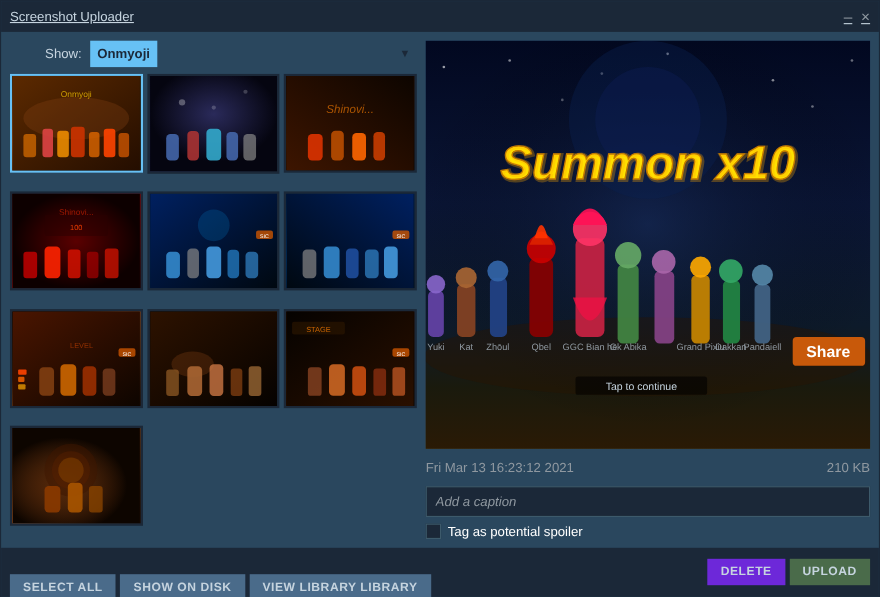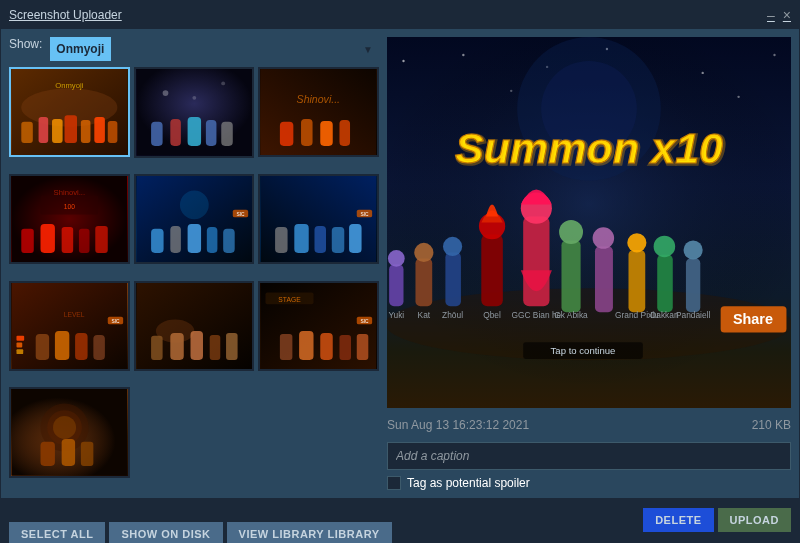--- a/index.html
+++ b/index.html
@@ -64,21 +64,23 @@
     .left-panel {
       width: 370px;
       display: flex;
       flex-direction: column;
       gap: 6px;
       flex-shrink: 0;
     }
 
     .show-row {
       display: flex;
+      align-items: center;
       gap: 8px;
+      margin-left: 32px;
     }
 
     .show-label {
       color: #c6d4df;
       font-size: 12px;
       white-space: nowrap;
     }
 
     .show-select {
       flex: 1;
@@ -242,21 +244,21 @@
       color: #c6d4df;
       border: none;
       padding: 6px 12px;
       font-size: 11px;
       cursor: pointer;
       font-weight: bold;
       letter-spacing: 0.5px;
     }
 
     .action-btn.danger {
-      background: #1d4ed8;
+      background: #6d28d9;
       color: #c6d4df;
     }
 
     .action-btn.primary {
       background: #4a6b4a;
     }
 
     
     .thumb-svg {
       width: 100%;
@@ -608,21 +610,21 @@
           <text x="104" y="235" text-anchor="middle" font-family="Arial" font-size="7" fill="#8f98a0">Qbel</text>
           <text x="141" y="235" text-anchor="middle" font-family="Arial" font-size="7" fill="#8f98a0">GGC Bian he</text>
           <text x="170" y="235" text-anchor="middle" font-family="Arial" font-size="7" fill="#8f98a0">Gk Abika</text>
           <text x="225" y="235" text-anchor="middle" font-family="Arial" font-size="7" fill="#8f98a0">Grand Pixiu</text>
           <text x="248" y="235" text-anchor="middle" font-family="Arial" font-size="7" fill="#8f98a0">Dakkan</text>
           <text x="272" y="235" text-anchor="middle" font-family="Arial" font-size="7" fill="#8f98a0">Pandaiell</text>
         </svg>
       </div>
 
       <div class="preview-info">
-        <span>Sun Aug 13 16:23:12 2021</span>
+        <span>Fri Mar 13 16:23:12 2021</span>
         <span>210 KB</span>
       </div>
 
       <input type="text" class="caption-input" placeholder="Add a caption" style="">
 
       <div class="spoiler-row">
         <div class="spoiler-checkbox"></div>
         <span class="spoiler-label">Tag as potential spoiler</span>
       </div>
     </div>

